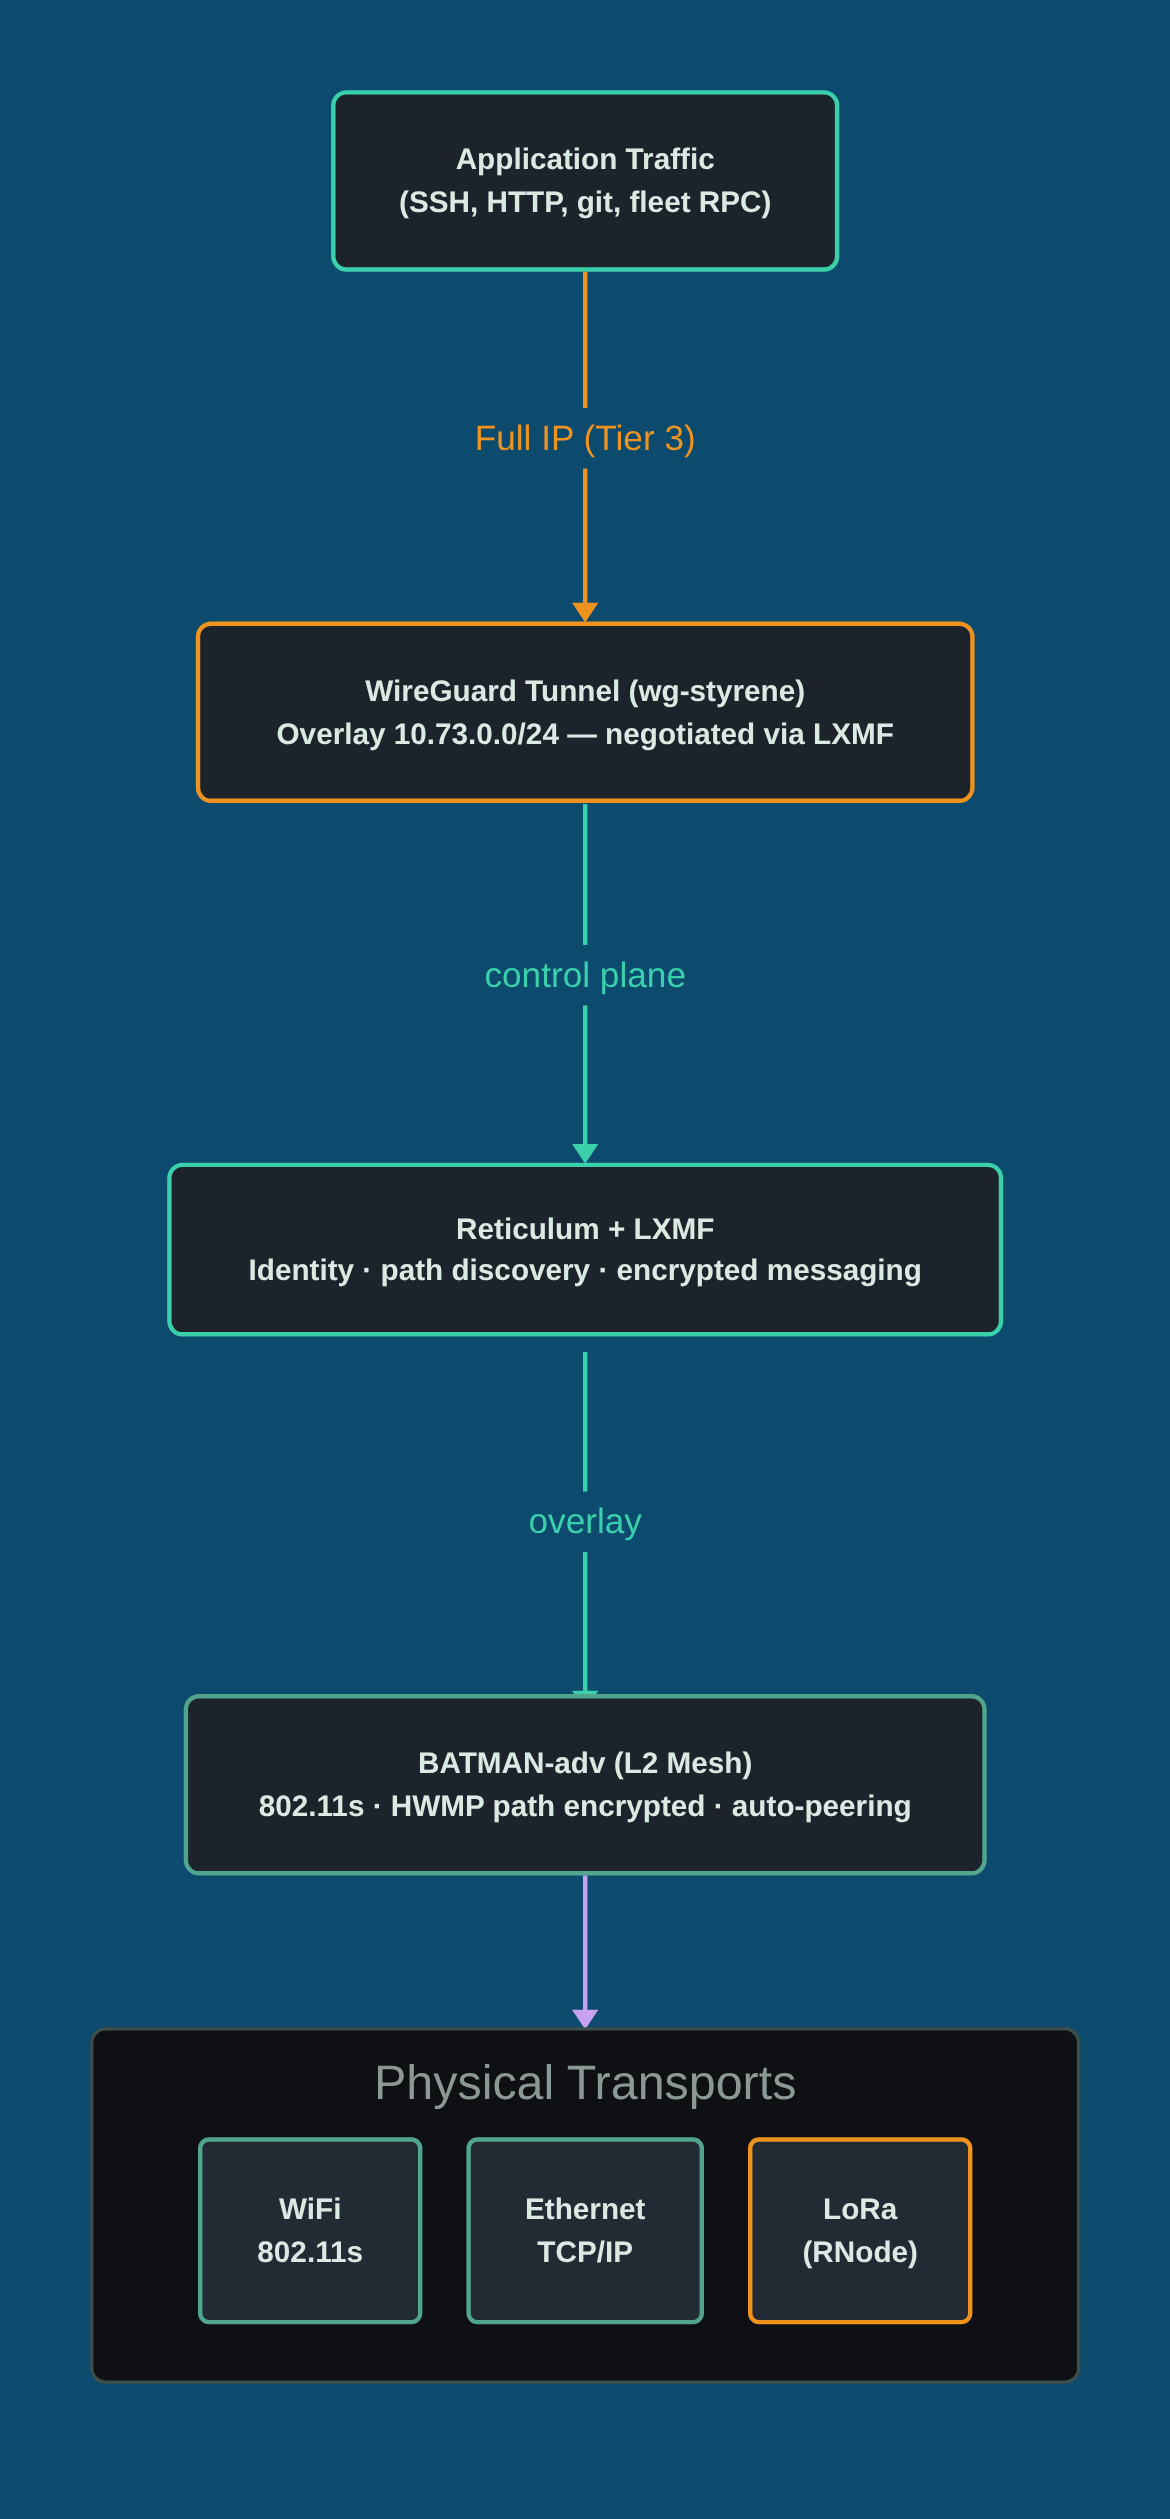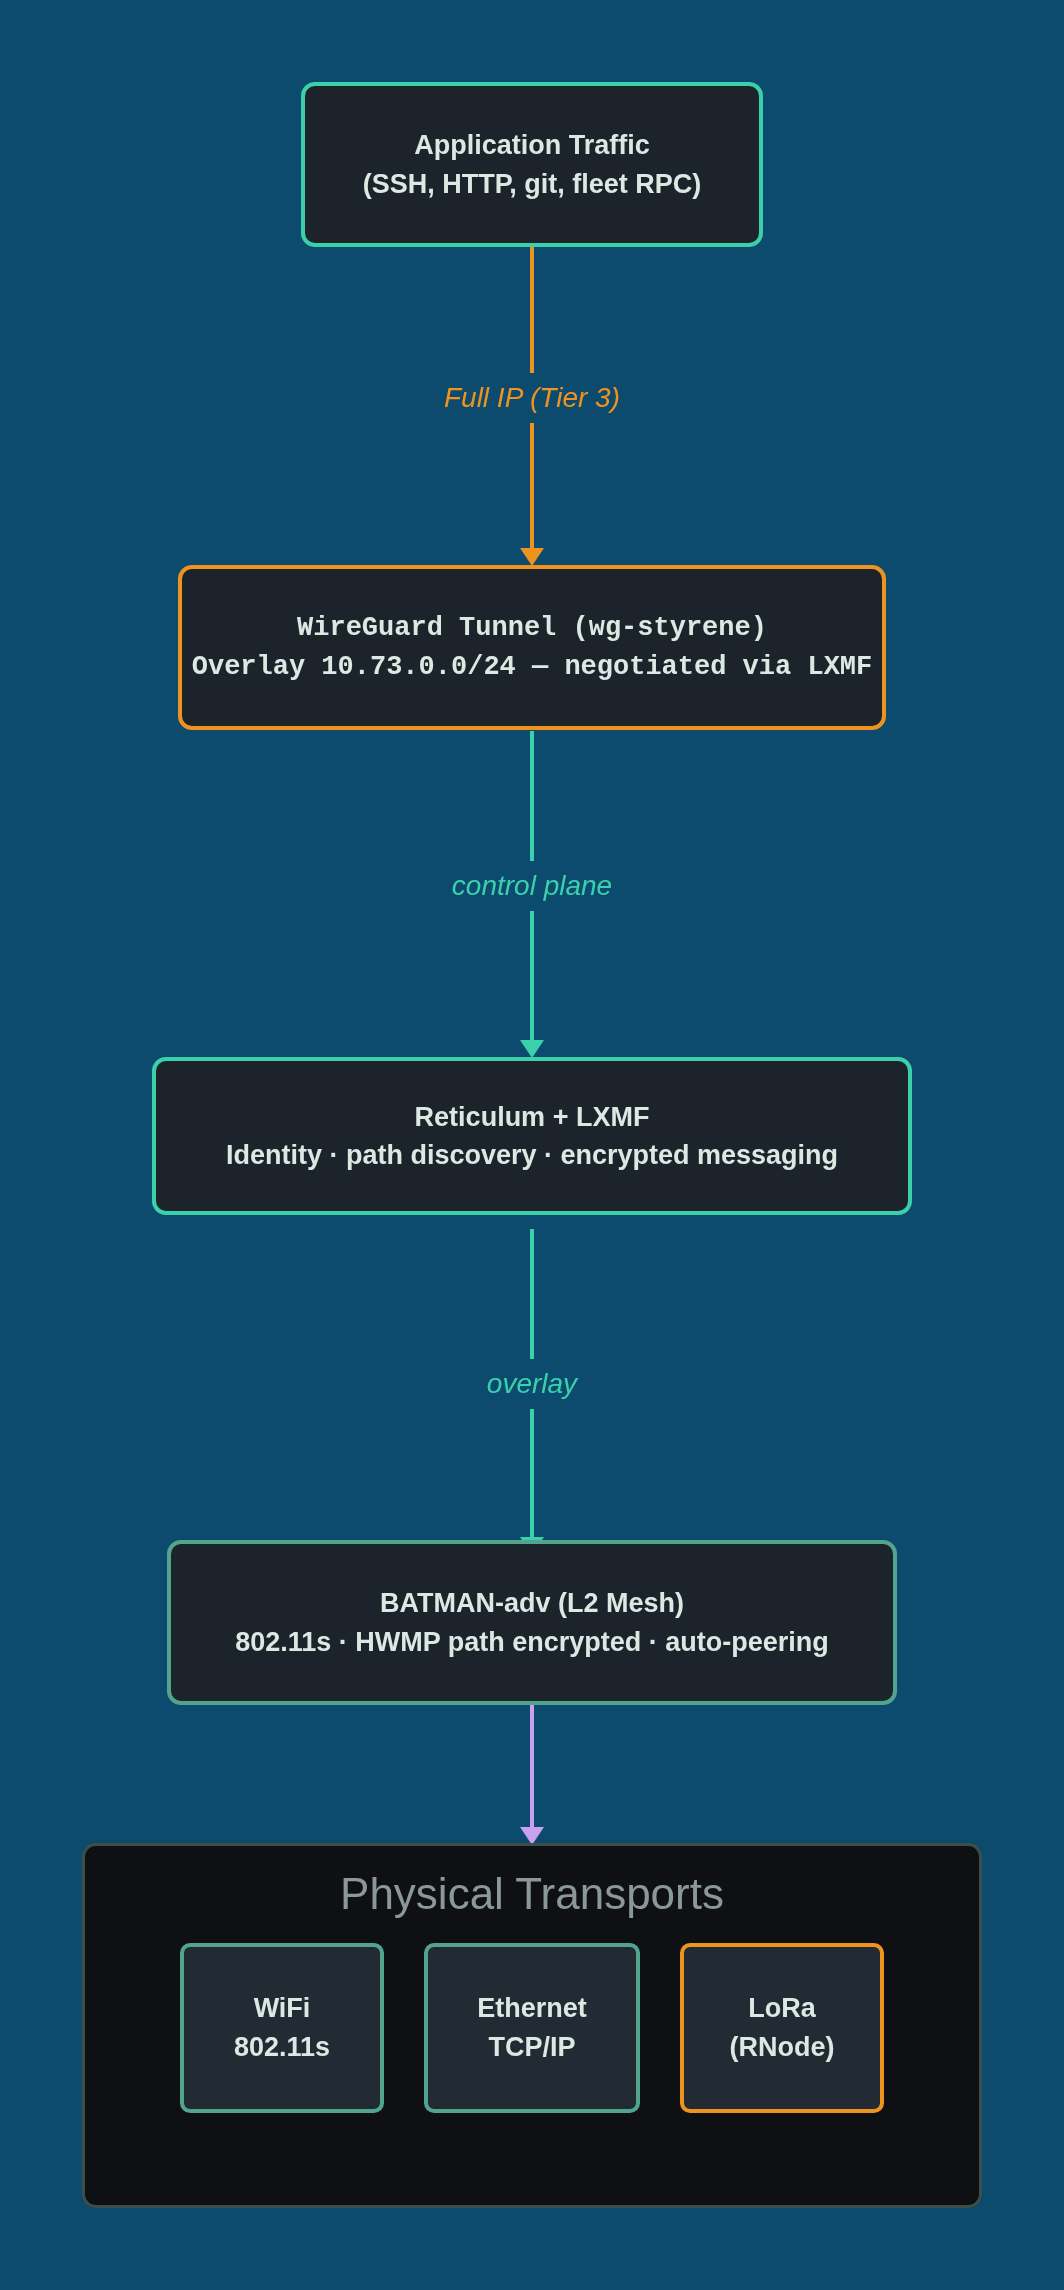--- a/index.html
+++ b/index.html
@@ -25,21 +25,21 @@
     align-items: center;
     justify-content: center;
     text-align: center;
     color: #dbe9e3;
     font-weight: 700;
     font-size: 27px;
     line-height: 1.42;
     box-sizing: border-box;
   }
   .node-app       { top: 82px;   width: 462px; height: 165px; border-color: #3ad0ac; }
-  .node-wireguard { top: 565px;  width: 708px; height: 165px; border-color: #ee9320; font-family: Liberation Mono, monospace; }
+  .node-wireguard { top: 565px;  width: 708px; height: 165px; border-color: #ee9320; }
   .node-reticulum { top: 1057px; width: 760px; height: 158px; border-color: #3ad0ac; }
   .node-batman    { top: 1540px; width: 730px; height: 165px; border-color: #52a58d; }
 
   
   .edge {
     position: absolute;
     left: 50%;
     transform: translateX(-50%);
     width: 340px;
     display: flex;
@@ -51,22 +51,21 @@
   .edge-overlay       { top: 1215px; height: 326px; margin-top: 14px; }
   .edge-physical      { top: 1705px; height: 140px; }
 
   .edge .seg { width: 4px; flex: 1 1 auto; }
   .edge-full-ip .seg       { background: #ee9320; }
   .edge-control-plane .seg { background: #3ad0ac; }
   .edge-overlay .seg       { background: #3ad0ac; }
   .edge-physical .seg      { background: #c8a1f0; }
 
   .edge-label {
-    font-style: italic;
-    font-size: 28px;
+    font-size: 32px;
     font-weight: 400;
     margin: 9px 0;
     white-space: nowrap;
   }
   .edge-full-ip .edge-label       { color: #ee9320; }
   .edge-control-plane .edge-label { color: #3ad0ac; }
   .edge-overlay .edge-label       { color: #3ad0ac; }
 
   .arrowhead {
     width: 0; height: 0;
@@ -80,21 +79,21 @@
   .edge-overlay .arrowhead       { border-top-color: #3ad0ac; }
   .edge-physical .arrowhead      { border-top-color: #c8a1f0; }
 
   
   .cluster {
     position: absolute;
     left: 50%;
     transform: translateX(-50%);
     top: 1843px;
     width: 900px;
-    height: 365px;
+    height: 324px;
     background: #0e1014;
     border: 3px solid #3d4e49;
     border-radius: 14px;
     box-sizing: border-box;
     display: flex;
     flex-direction: column;
     align-items: center;
   }
   .cluster-title {
     margin-top: 22px;

